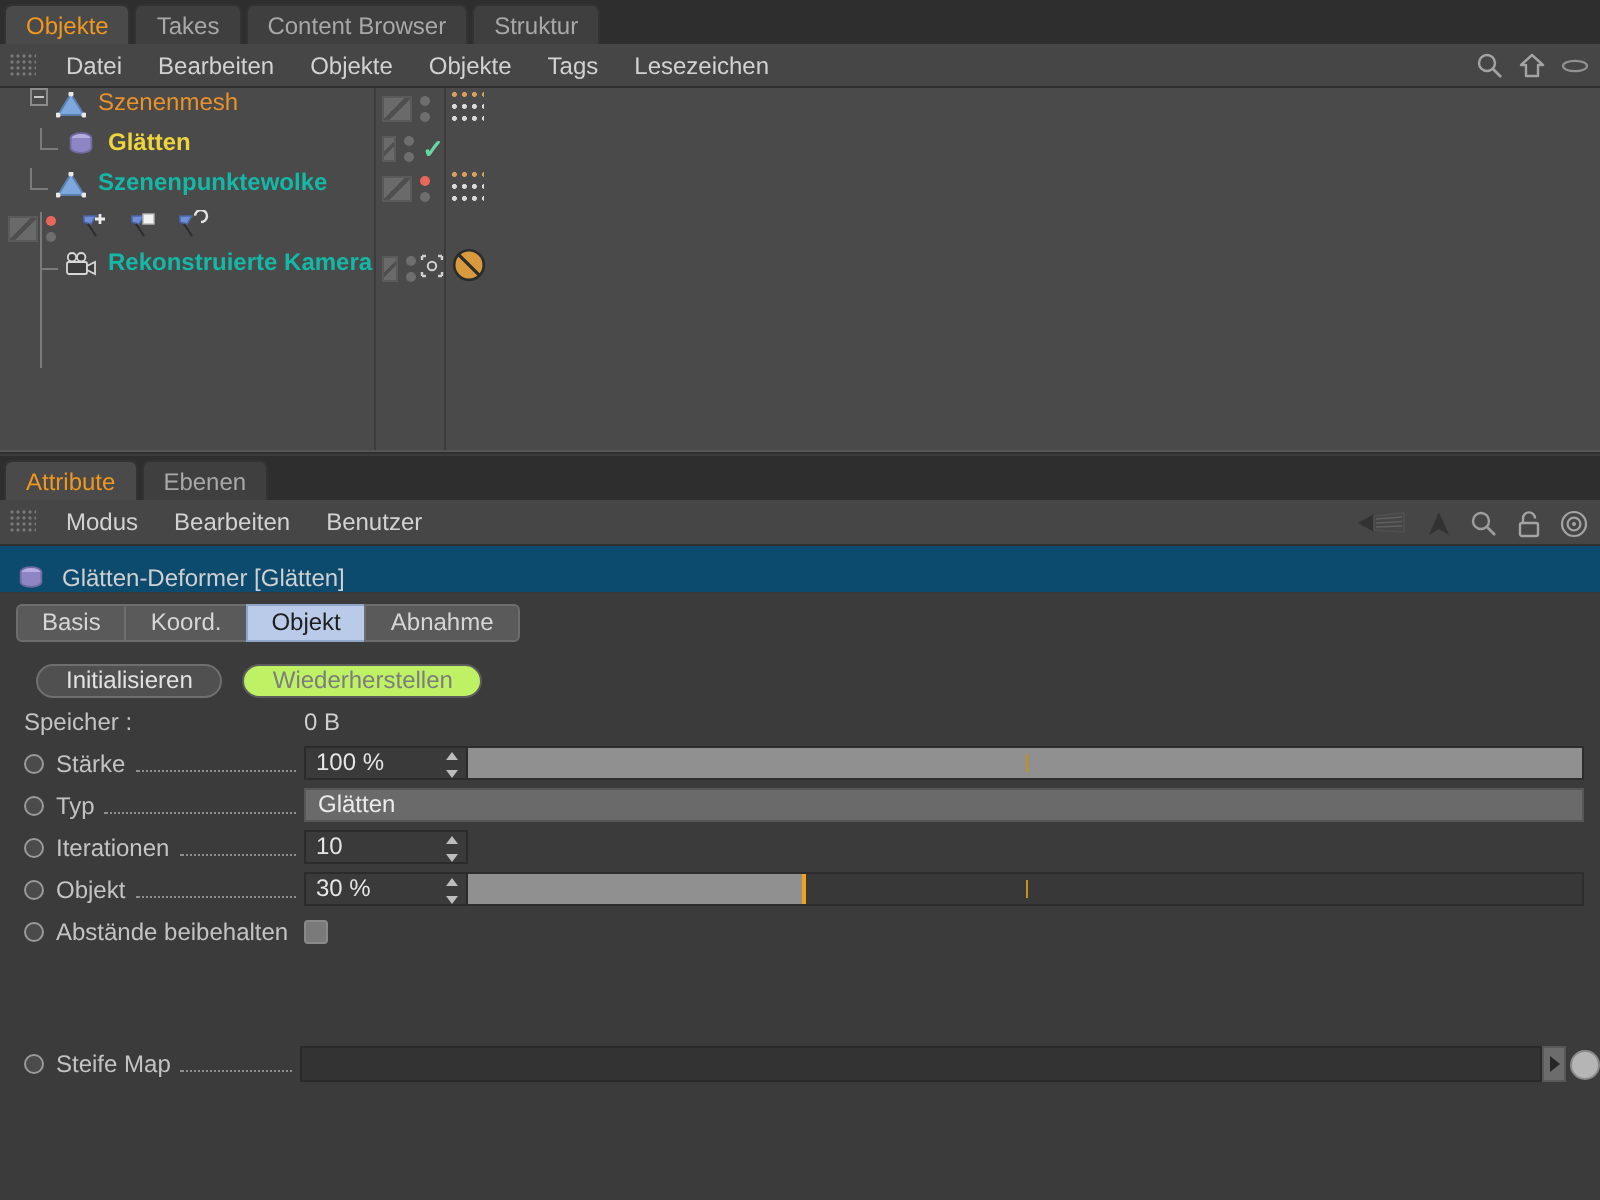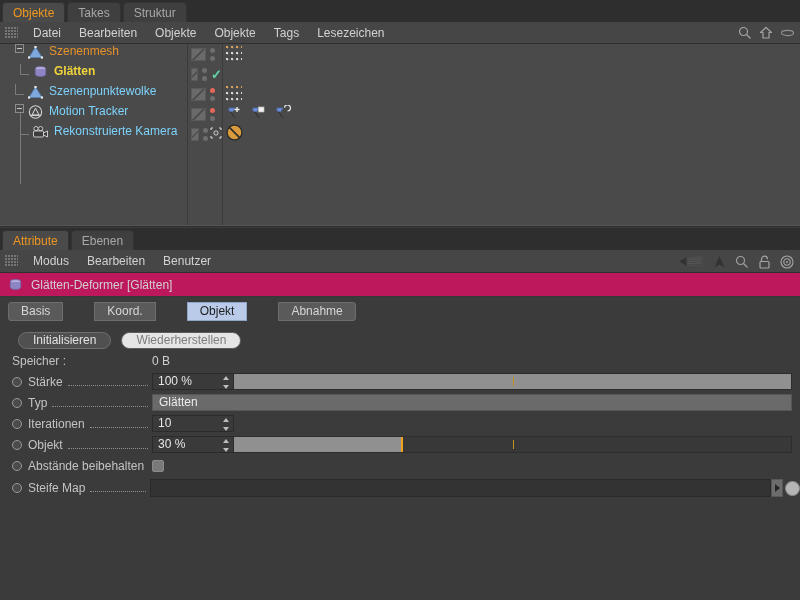--- a/index.html
+++ b/index.html
@@ -78,21 +78,21 @@
   }
   .trow .tagcell-a {
     width: 35px; height: 20px; display: flex; align-items: center; padding-left: 4px; gap: 4px;
   }
   .trow .tagcell-b {
     flex: 1; height: 20px; display: flex; align-items: center; padding-left: 4px; gap: 2px;
   }
   .tname { margin-left: 5px; white-space: nowrap; }
   .tname.orange { color: #e8922a; }
   .tname.yellow { color: #f0d43c; font-weight: bold; }
-  .tname.plain  { color: #7dd3fc; }
+  .tname.plain  { color: #14b8a6; font-weight: bold; }
 
   
   .expander {
     width: 9px; height: 9px; flex: 0 0 auto;
     border: 1px solid #8c8c8c; background: #4a4a4a;
     position: relative; margin-right: 2px;
   }
   .expander::before {
     content:""; position:absolute; left:1px; right:1px; top:3px; height:1px; background:#c5c5c5;
   }
@@ -139,26 +139,26 @@
   }
   .attr-tabbar { display: flex; align-items: flex-end; height: 22px; background: #2e2e2e; padding-left: 2px; }
   .attr-menubar {
     height: 23px; background: #464646; display: flex; align-items: center;
     border-bottom: 1px solid #2f2f2f; position: relative;
   }
   .attr-menubar .mi { padding: 0 9px; line-height: 23px; font-size: 12px; color: #d2d2d2; }
   .attr-menubar .right-icons { position: absolute; right: 6px; top: 0; height: 23px; display:flex; align-items:center; gap: 9px; }
 
   .objtitle {
-    height: 24px; display: flex; align-items: center; padding-left: 8px;
-    background: #be185d; border-bottom: 1px solid #383838;
+    height: 24px; display: flex; align-items: flex-end; padding-left: 8px;
+    background: #0c4a6e; border-bottom: 1px solid #383838;
     font-size: 12px; color: #d0d0d0;
   }
 
-  .subtabs { height: 25px; display: flex; align-items: center; padding: 3px 0 0 8px; background: #3b3b3b; gap: 32px; }
+  .subtabs { height: 25px; display: flex; align-items: center; padding: 3px 0 0 8px; background: #3b3b3b; }
   .stab {
     height: 19px; line-height: 17px; padding: 0 12px; font-size: 12px;
     background: #5a5a5a; color: #d6d6d6;
     border: 1px solid #6d6d6d;
     margin-right: -1px;
   }
   .stab:first-child { border-radius: 3px 0 0 3px; }
   .stab:last-child  { border-radius: 0 3px 3px 0; }
   .stab.active { background: #b9cbe8; color: #1e1e1e; border-color: #8fa6c8; }
 
@@ -170,21 +170,21 @@
 
   .props { padding: 7px 0 0 0; background: #3b3b3b; height: 279px; position: relative;}
 
   .prow { height: 21px; display: flex; align-items: center; padding-left: 12px; }
 
   .pbtn {
     height: 17px; line-height: 15px; padding: 0 14px; font-size: 12px;
     border-radius: 9px; border: 1px solid #6f6f6f;
     background: #505050; color: #e2e2e2;
   }
-  .pbtn.disabled { color: #7d7d7d; border-color: #5c5c5c; background: #e5e5e5; text-align: right; }
+  .pbtn.disabled { color: #7d7d7d; border-color: #5c5c5c; background: #bef264; text-align: right; }
 
   .plabel { width: 140px; color: #c3c3c3; font-size: 12px; display: flex; align-items: baseline; white-space: nowrap; }
   .radio {
     width: 10px; height: 10px; border-radius: 50%;
     border: 1px solid #9a9a9a; background: #4b4b4b;
     flex: 0 0 auto; margin-right: 6px; position: relative; top: 1px;
   }
   .ltext { flex: 0 0 auto; }
   .leader { flex: 1; border-bottom: 1px dotted #8e8e8e; margin: 0 4px 3px 5px; height: 0; }
 
@@ -232,20 +232,21 @@
   .circbtn { width: 15px; height: 15px; border-radius: 50%; background: #b5b5b5; border: 1px solid #8a8a8a; }
 </style>
 </head>
 <body>
 
 <div id="object-manager">
 
   <div class="tabbar">
     <div class="tab active">Objekte</div>
     <div class="tab">Takes</div>
+    <div class="tab">Content Browser</div>
     <div class="tab">Struktur</div>
   </div>
 
   <div class="menubar">
     <div class="grip"></div>
     <div class="mi">Datei</div>
     <div class="mi">Bearbeiten</div>
     <div class="mi">Objekte</div>
     <div class="mi">Objekte</div>
     <div class="mi">Tags</div>
@@ -353,32 +354,20 @@
       <div class="tagcell-b">
         <span class="dotgrid-wrap">
           <span class="dotgrid" style="height:5px"></span>
           <span class="dotgrid white" style="margin-top:1px"></span>
           <span class="dotgrid white" style="margin-top:1px"></span>
         </span>
       </div>
     </div>
 
     <div class="trow">
-      <div class="namecell">
-        <div style="width:15px"></div>
-        <div class="expander"></div>
-        <span class="oicon">
-          <svg width="15" height="14" viewBox="0 0 15 14">
-              <circle cx="7.5" cy="7" r="6.2" fill="#4a4a4a" stroke="#cfcfcf" stroke-width="1.1"></circle>
-              <path d="M4 10 L7.5 3.2 L11 10 Z" fill="none" stroke="#dcdcdc" stroke-width="1"></path>
-              <line x1="2" y1="10.3" x2="13" y2="10.3" stroke="#dcdcdc" stroke-width="1"></line>
-            </svg>
-        </span>
-        <span class="tname plain">Motion Tracker</span>
-      </div>
       <div class="tagcell-a">
         <span class="tagstrip"></span>
         <span class="dotcol">
             <i class="dot red"></i>
             <i class="dot"></i>
           </span>
       </div>
       <div class="tagcell-b" style="gap:6px">
         <span>
           <svg width="18" height="16" viewBox="0 0 18 16">
@@ -590,21 +579,21 @@
     </div>
 
     <div class="prow">
       <div class="plabel" style="width:auto;">
         <span class="radio"></span>
         <span class="ltext">Abstände beibehalten</span>
       </div>
       <div class="checkbox" style="margin-left:8px;"></div>
     </div>
 
-    <div class="prow" style="height:24px;">
+    <div class="prow" style="height:24px;margin-top:44px;">
       <div class="plabel">
         <span class="radio"></span>
         <span class="ltext">Steife Map</span>
         <span class="leader"></span>
       </div>
       <div class="mapfield" style="width:628px;"></div>
       <div class="arrowbtn">
           <i></i>
         </div>
       <div class="circbtn" style="margin-left:2px;"></div>

